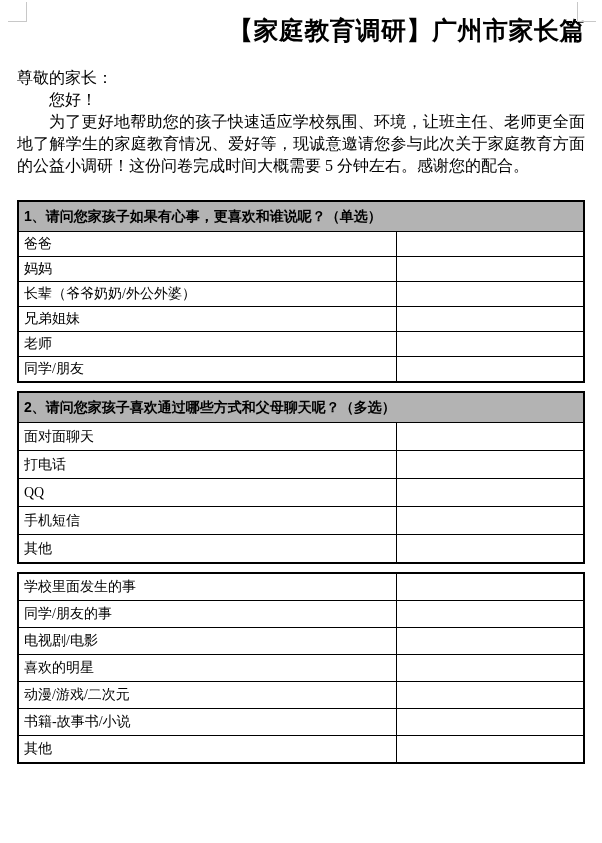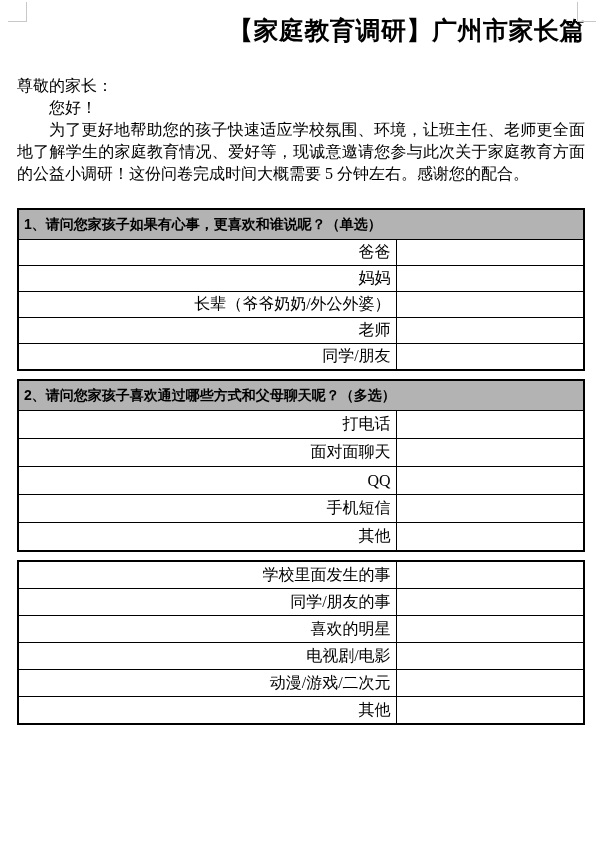--- a/index.html
+++ b/index.html
@@ -11,38 +11,38 @@
   
   .crop{position:absolute;width:18px;height:19px;top:2px;}
   .crop-left{left:8px;border-right:1px solid #c8c8c8;border-bottom:1px solid #c8c8c8;}
   .crop-right{left:577px;border-left:1px solid #c8c8c8;border-bottom:1px solid #c8c8c8;}
 
   .title{
     margin:13px 0 0 0;font-size:25px;line-height:34px;font-weight:bold;
     text-align:right;font-family:"Liberation Sans","DejaVu Sans",sans-serif;
     letter-spacing:0.5px;
   }
-  .intro{margin-top:28px;font-size:16px;line-height:22px;}
+  .intro{margin-top:20px;font-size:16px;line-height:22px;}
   .intro p{margin:0;}
   .indent{text-indent:2em;}
   .justify{text-align:justify;}
 
   #questions{margin-top:23px;}
   .q-table{
     width:100%;border-collapse:collapse;table-layout:fixed;
     border:2px solid #000;margin:0 0 8px 0;
   }
   .q-table th{
     background:#b3b3b3;border:1px solid #000;text-align:left;
     font-family:"Liberation Sans","DejaVu Sans",sans-serif;
     font-weight:bold;font-size:14px;padding:3px 5px;height:23px;vertical-align:middle;
   }
   .q-table td{
-    border:1px solid #000;font-size:16px;padding:2px 5px;vertical-align:middle;
-    font-family:"Liberation Serif","DejaVu Serif",serif;background:#fff;text-align:right;
+    border:1px solid #000;font-size:14px;padding:2px 5px;vertical-align:middle;
+    font-family:"Liberation Serif","DejaVu Serif",serif;background:#fff;
   }
   .q1 td{height:20px;}
   .q2 td{height:23px;}
   .q3 td{height:22px;}
 </style>
 </head>
 <body>
 
 <div class="page">
   <div class="crop crop-left"></div>
@@ -72,44 +72,48 @@
           </tr>
           <tr>
             <td>妈妈</td>
             <td></td>
           </tr>
           <tr>
             <td>长辈（爷爷奶奶/外公外婆）</td>
             <td></td>
           </tr>
           <tr>
+            <td>兄弟姐妹</td>
+            <td></td>
+          </tr>
+          <tr>
             <td>老师</td>
             <td></td>
           </tr>
           <tr>
             <td>同学/朋友</td>
             <td></td>
           </tr>
         </tbody>
       </table>
       <table class="q-table q2">
         <colgroup>
           <col style="width: 66.8%;">
           <col>
         </colgroup>
         <tbody>
           <tr>
             <th colspan="2">2、请问您家孩子喜欢通过哪些方式和父母聊天呢？（多选）</th>
           </tr>
           <tr>
-            <td>打电话</td>
+            <td>面对面聊天</td>
             <td></td>
           </tr>
           <tr>
-            <td>面对面聊天</td>
+            <td>打电话</td>
             <td></td>
           </tr>
           <tr>
             <td>QQ</td>
             <td></td>
           </tr>
           <tr>
             <td>手机短信</td>
             <td></td>
           </tr>
@@ -127,29 +131,33 @@
         <tbody>
           <tr>
             <td>学校里面发生的事</td>
             <td></td>
           </tr>
           <tr>
             <td>同学/朋友的事</td>
             <td></td>
           </tr>
           <tr>
+            <td>电视剧/电影</td>
+            <td></td>
+          </tr>
+          <tr>
             <td>喜欢的明星</td>
             <td></td>
           </tr>
           <tr>
-            <td>电视剧/电影</td>
+            <td>动漫/游戏/二次元</td>
             <td></td>
           </tr>
           <tr>
-            <td>动漫/游戏/二次元</td>
+            <td>书籍-故事书/小说</td>
             <td></td>
           </tr>
           <tr>
             <td>其他</td>
             <td></td>
           </tr>
         </tbody>
       </table>
     </div>
 </div>

